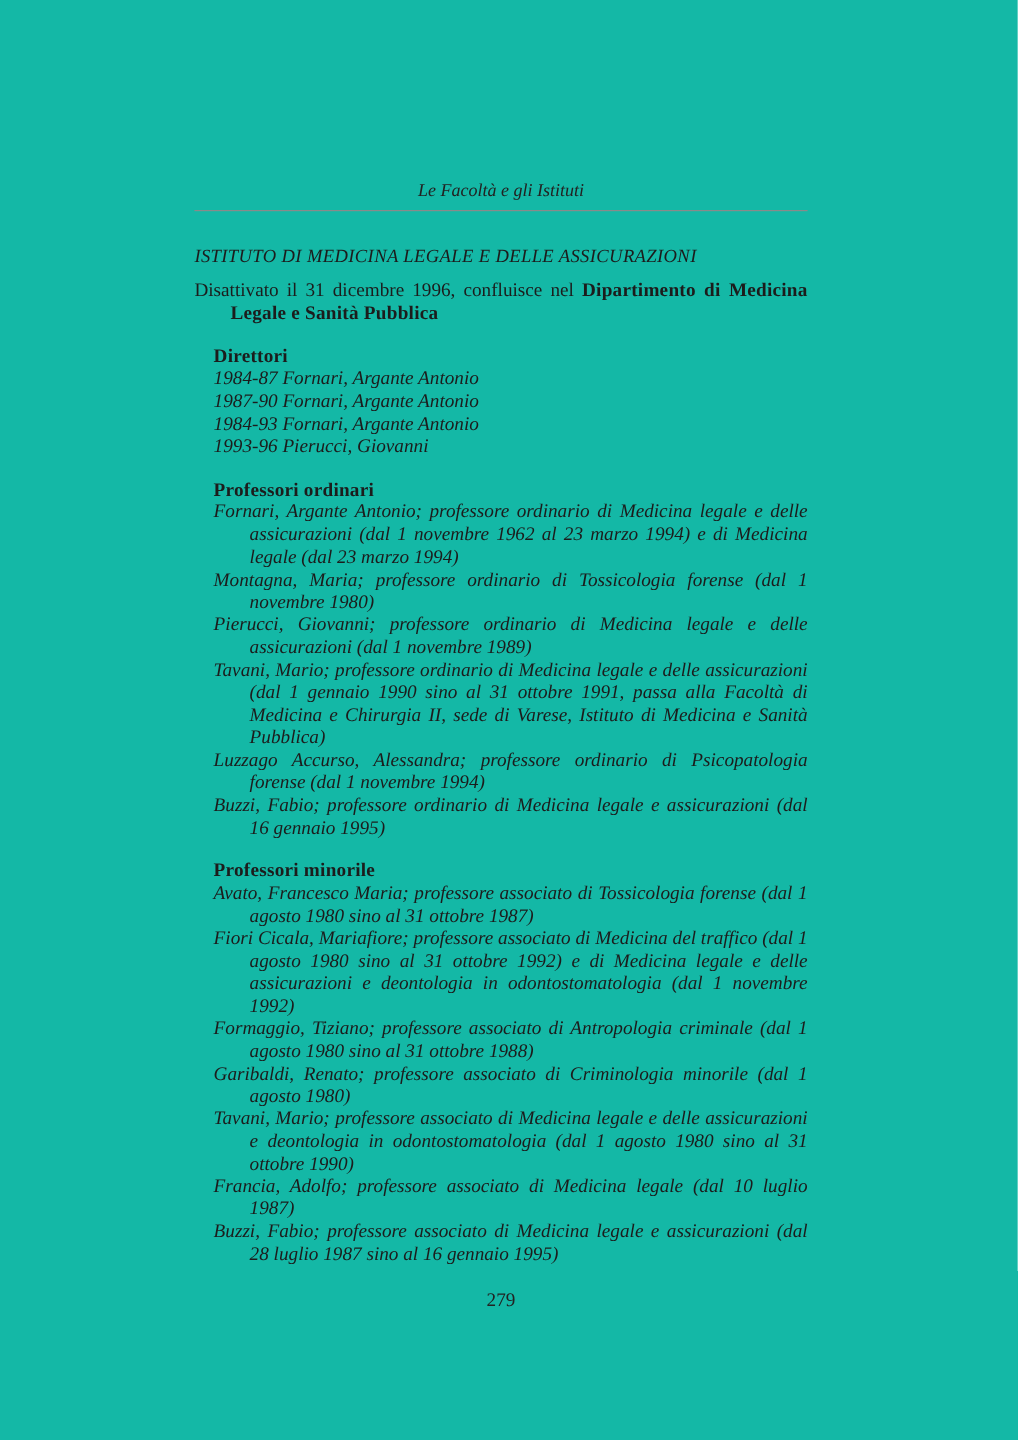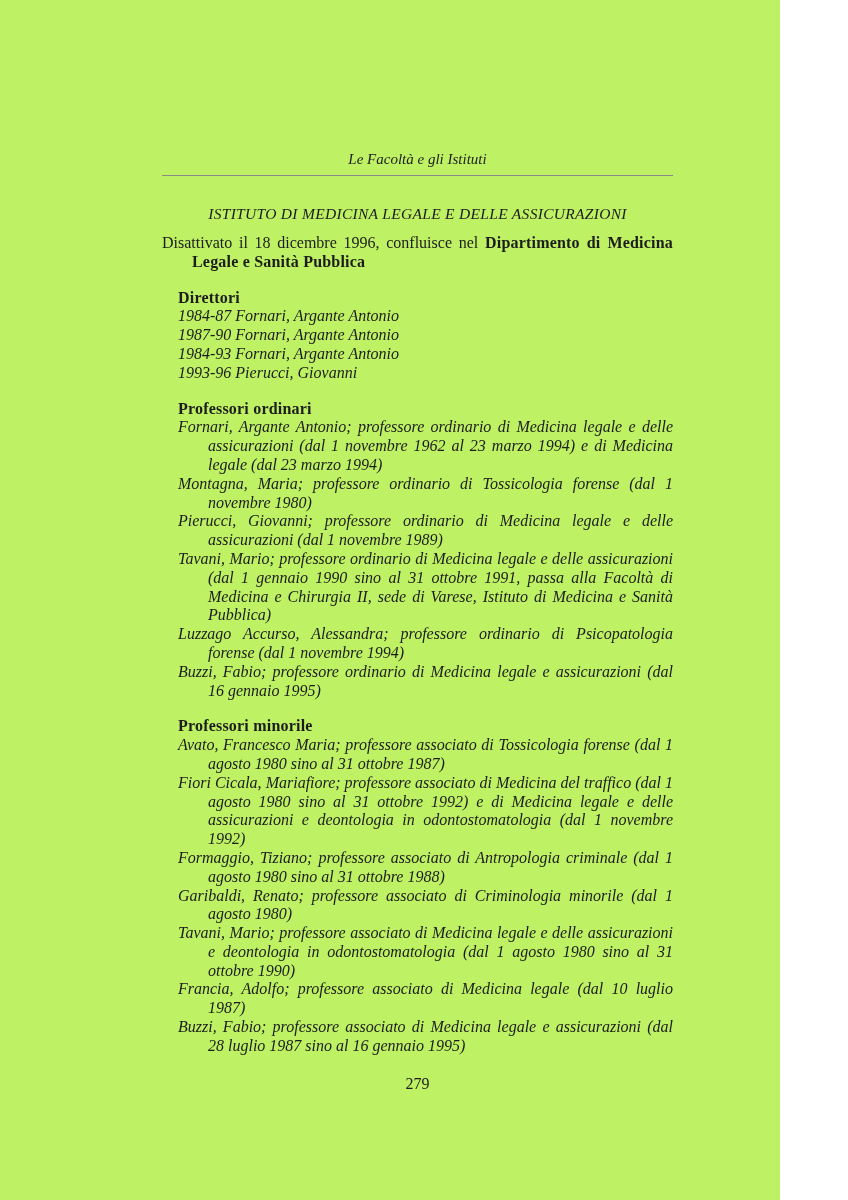--- a/index.html
+++ b/index.html
@@ -8,23 +8,23 @@
     background: #ffffff;
   }
   body {
     font-family: "Liberation Serif", "DejaVu Serif", serif;
     color: #1c1c1c;
     position: relative;
     height: 1200px;
     overflow: hidden;
   }
   .page {
-    width: 780px;
+    width: 848px;
     height: 1200px;
-    background: #bef264;
+    background: #14b8a6;
     position: relative;
   }
   .content {
     width: 511px;
     margin-left: 162px;
   }
   .running-header {
     padding-top: 150px;
     text-align: center;
     font-style: italic;
@@ -32,21 +32,21 @@
     line-height: 18px;
     color: #222222;
   }
   .header-rule {
     border: none;
     border-top: 1px solid #8a8a8a;
     margin-top: 7px;
   }
   .article-title {
     margin-top: 28px;
-    text-align: center;
+    text-align: left;
     font-style: italic;
     font-size: 15.5px;
     letter-spacing: 0.3px;
     line-height: 19px;
     color: #1c1c1c;
   }
   .intro {
     margin-top: 11px;
     font-size: 16px;
     line-height: 18.8px;
@@ -87,21 +87,21 @@
 <body>
 
 <div class="page">
   <div class="content">
 
     <div class="running-header">Le Facoltà e gli Istituti</div>
     <hr class="header-rule">
 
     <div class="article-title">ISTITUTO DI MEDICINA LEGALE E DELLE ASSICURAZIONI</div>
 
-    <p class="intro"><span>Disattivato il 18 dicembre 1996, confluisce nel </span><strong>Dipartimento di Medicina Legale e Sanità Pubblica</strong></p>
+    <p class="intro"><span>Disattivato il 31 dicembre 1996, confluisce nel </span><strong>Dipartimento di Medicina Legale e Sanità Pubblica</strong></p>
 
     <div class="section">
       <div class="section-heading">Direttori</div>
       <div class="entry">1984-87 Fornari, Argante Antonio</div>
       <div class="entry">1987-90 Fornari, Argante Antonio</div>
       <div class="entry">1984-93 Fornari, Argante Antonio</div>
       <div class="entry">1993-96 Pierucci, Giovanni</div>
     </div>
 
     <div class="section">

